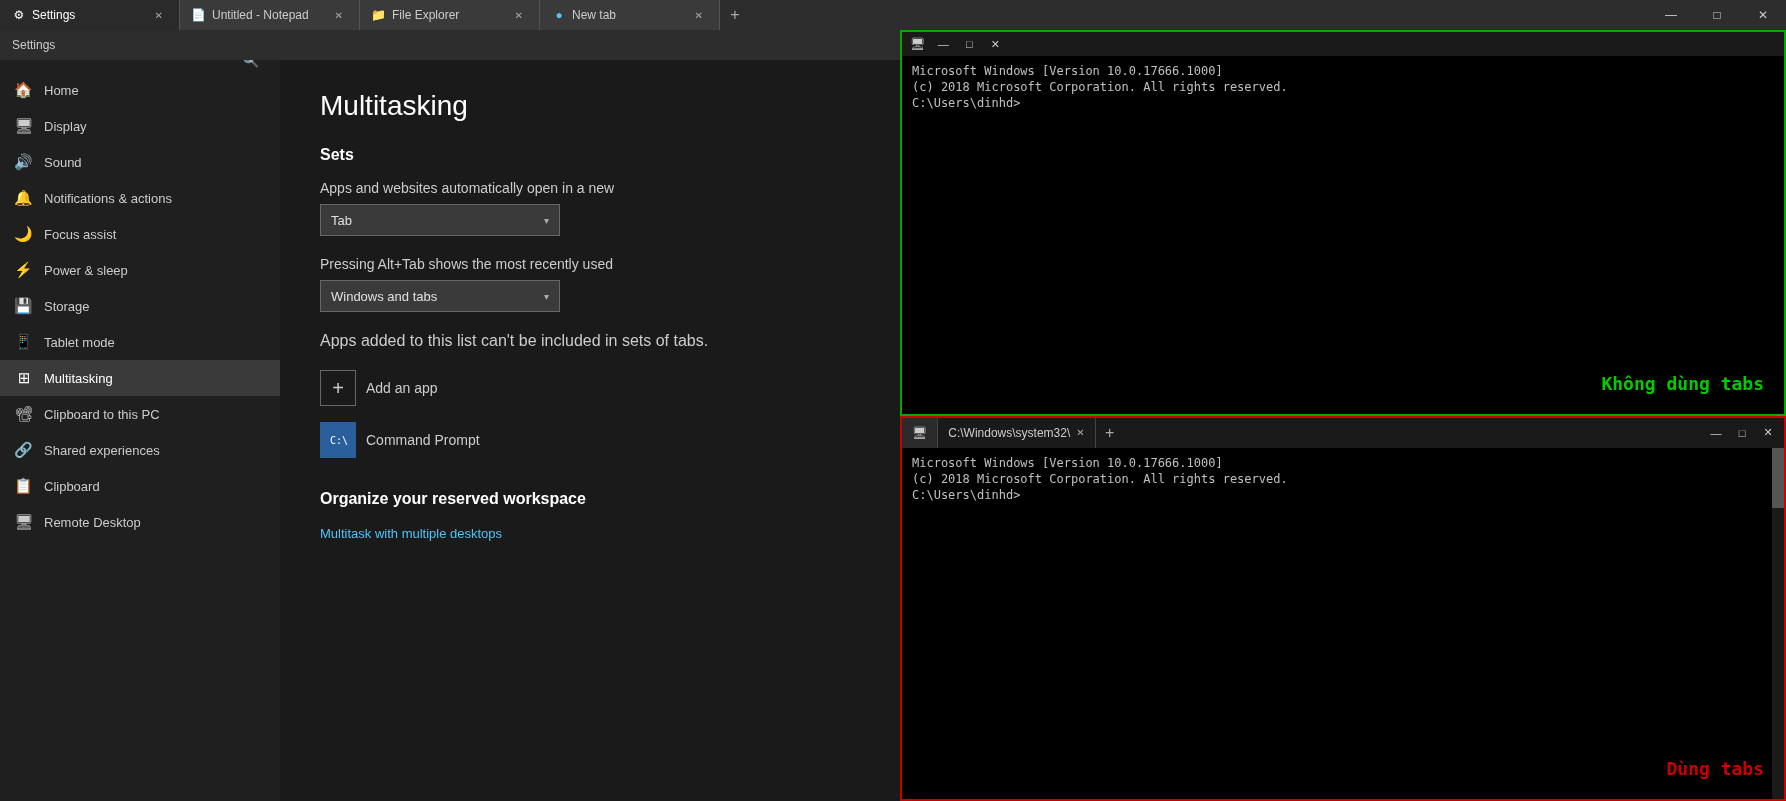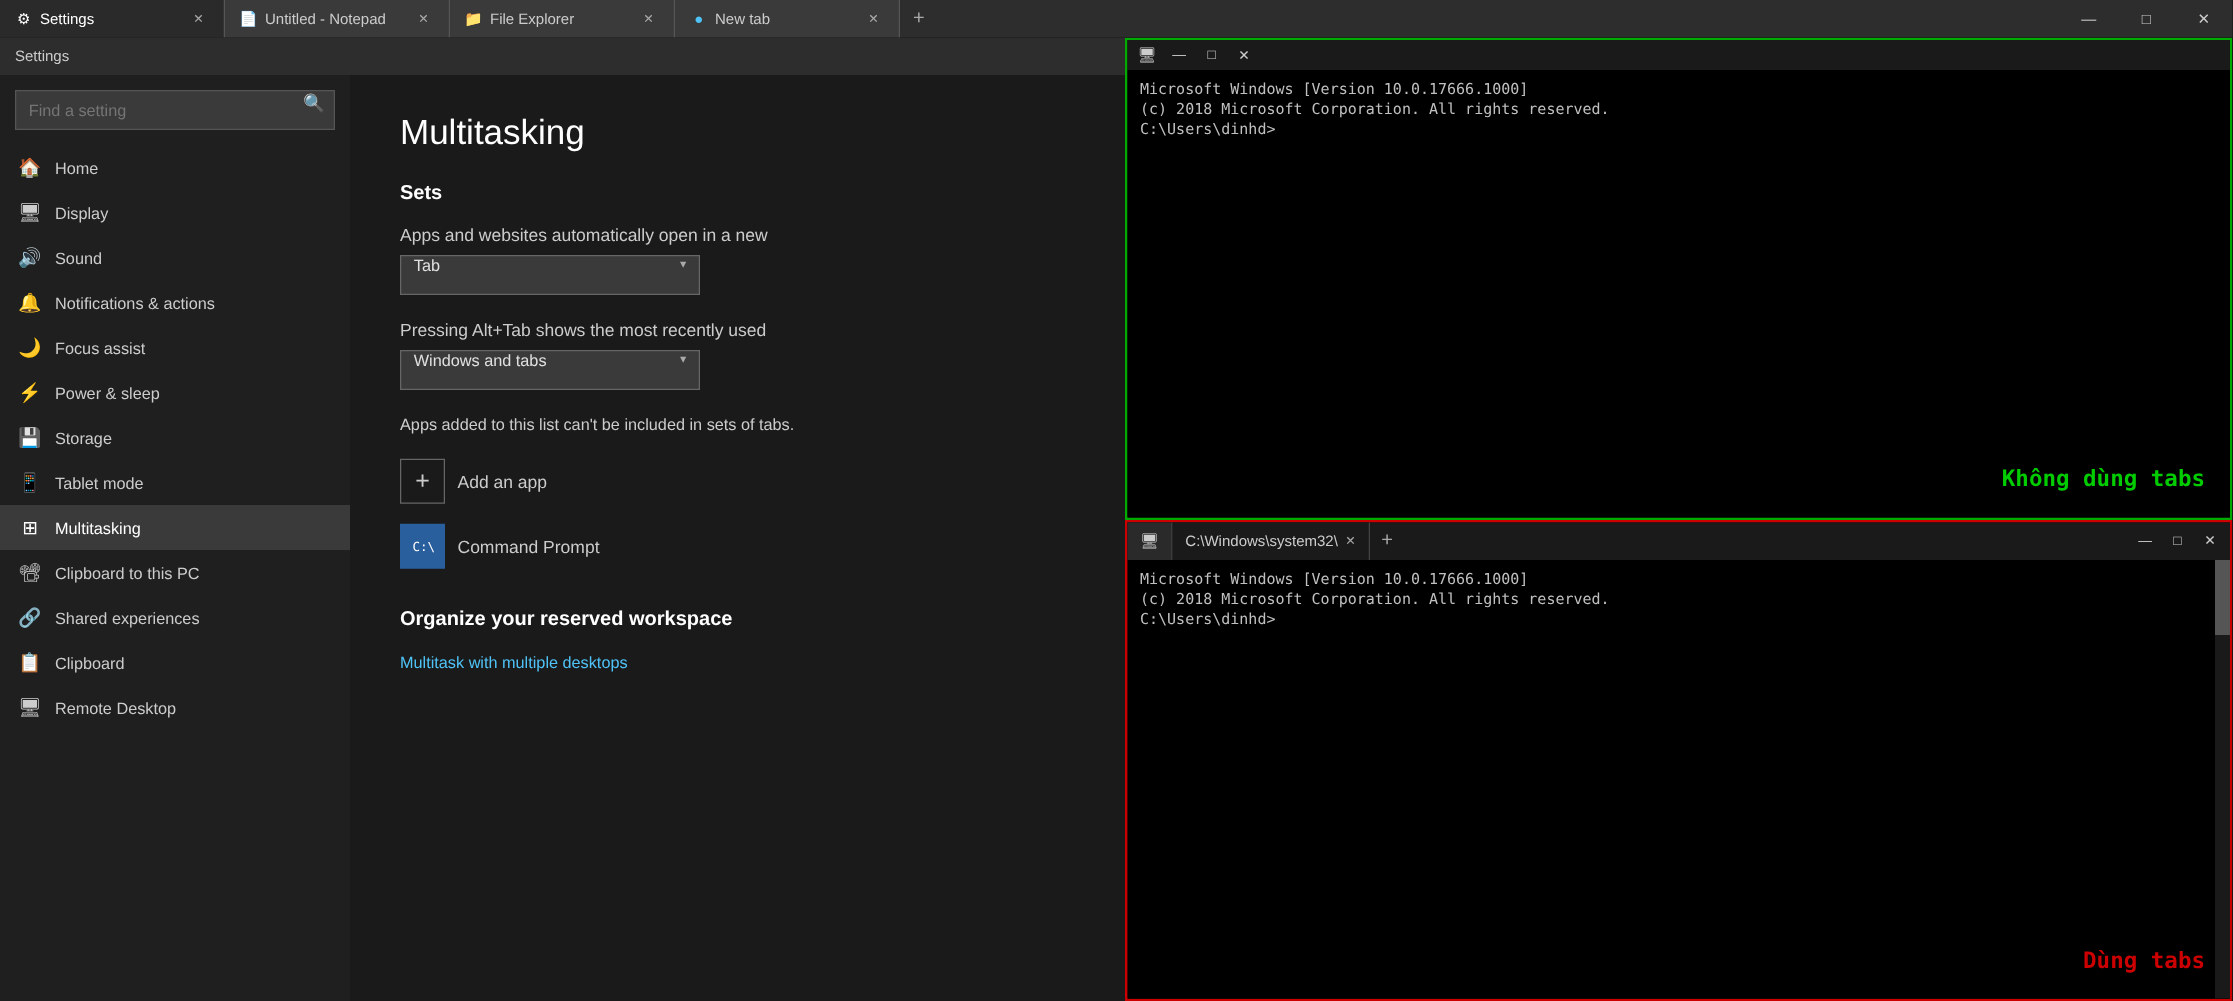--- a/index.html
+++ b/index.html
@@ -204,32 +204,33 @@
 
     .dropdown-select {
       width: 240px;
       height: 32px;
       background: #3a3a3a;
       border: 1px solid #666;
       color: #e0e0e0;
       padding: 0 10px;
       font-size: 13px;
       display: flex;
+      align-items: center;
       justify-content: space-between;
       cursor: pointer;
       margin-bottom: 20px;
     }
     .dropdown-select span { font-size: 13px; }
     .dropdown-select .chevron { font-size: 10px; color: #aaa; }
 
     .apps-list-section {
       margin-top: 8px;
     }
     .apps-note {
-      font-size: 13px;
+      font-size: 16px;
       color: #ccc;
       margin-bottom: 12px;
     }
 
     .add-app-btn {
       display: flex;
       align-items: center;
       gap: 10px;
       padding: 8px 0;
       cursor: pointer;
@@ -473,21 +474,20 @@
   <div class="settings-panel">
 
     <div class="settings-title-bar">
       <span>Settings</span>
     </div>
 
     <div class="settings-inner">
 
       <div class="sidebar">
         <div class="search-box">
-          <input type="text" style="margin-top: 12px;" placeholder="Find a setting">
           <span class="search-icon-btn">🔍</span>
         </div>
 
         <div class="sidebar-item">
           <span class="sidebar-item-icon">🏠</span>
           <span>Home</span>
         </div>
 
 
         <div class="sidebar-item">

